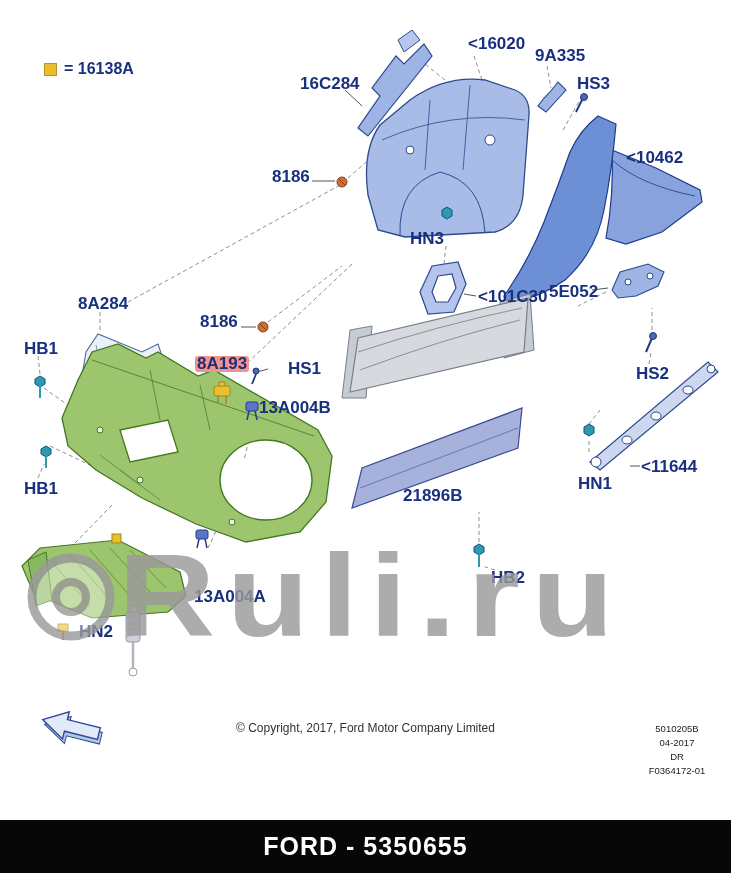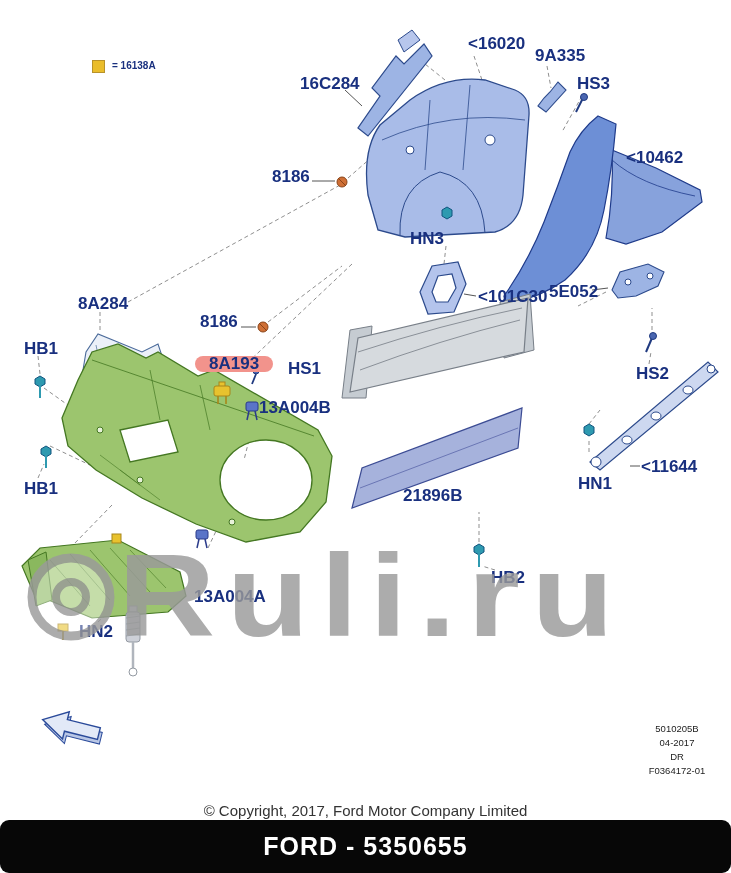--- a/index.html
+++ b/index.html
@@ -1,32 +1,32 @@
 <!DOCTYPE html>
 <html><head>
 <meta charset="utf-8">
 <style>
   html,body{margin:0;padding:0;background:#fff;}
   .page{position:relative;width:731px;height:873px;background:#ffffff;overflow:hidden;
         font-family:"Liberation Sans",sans-serif;}
   .art{position:absolute;left:0;top:0;}
   .lbl{position:absolute;font-size:17px;font-weight:bold;color:#19307f;white-space:nowrap;line-height:14px;}
-  .lbl.hl{background:#f2938c;padding:1px 14px;border-radius:8px;}
-  .legend{position:absolute;left:44px;top:60px;display:flex;gap:7px;
-          font-size:10px;font-weight:bold;color:#19307f;margin-left:48px;}
+  .lbl.hl{background:#f2938c;padding:1px 2px;border-radius:3px;}
+  .legend{position:absolute;left:44px;top:60px;display:flex;align-items:center;gap:7px;
+          font-size:16px;font-weight:bold;color:#19307f;}
   .legend .sw{width:11px;height:11px;background:#eabd2b;border:1px solid #b8922a;}
   .wm-text{position:absolute;left:118px;top:538px;font-size:116px;font-weight:bold;color:#9a9a9a;
            opacity:.82;letter-spacing:10px;line-height:1;transform:scaleX(1.16);transform-origin:left top;
            pointer-events:none;}
   .wm-logo{position:absolute;left:26px;top:552px;opacity:.82;pointer-events:none;}
   .doc-info{position:absolute;left:616px;top:722px;width:122px;text-align:center;
             font-size:9.5px;color:#222;line-height:14px;}
-  .copyright{position:absolute;left:0;top:802px;width:100%;text-align:center;font-size:15px;color:#333;}
+  .copyright{position:absolute;left:0;top:721px;width:100%;text-align:center;font-size:12px;color:#333;}
   .footer{position:absolute;left:0;bottom:0;width:100%;height:53px;background:#070707;
-          display:flex;align-items:center;justify-content:center;gap:58px;border-radius:9px;}
+          display:flex;align-items:center;justify-content:center;gap:58px;}
   .footer span{color:#ffffff;font-size:25px;font-weight:bold;letter-spacing:1px;}
 </style>
 </head>
 <body>
 
 <div class="page">
 
   <svg class="art" width="731" height="873" viewBox="0 0 731 873">
 
     <g stroke="#8f8f8f" stroke-width="1" stroke-dasharray="4 3">

